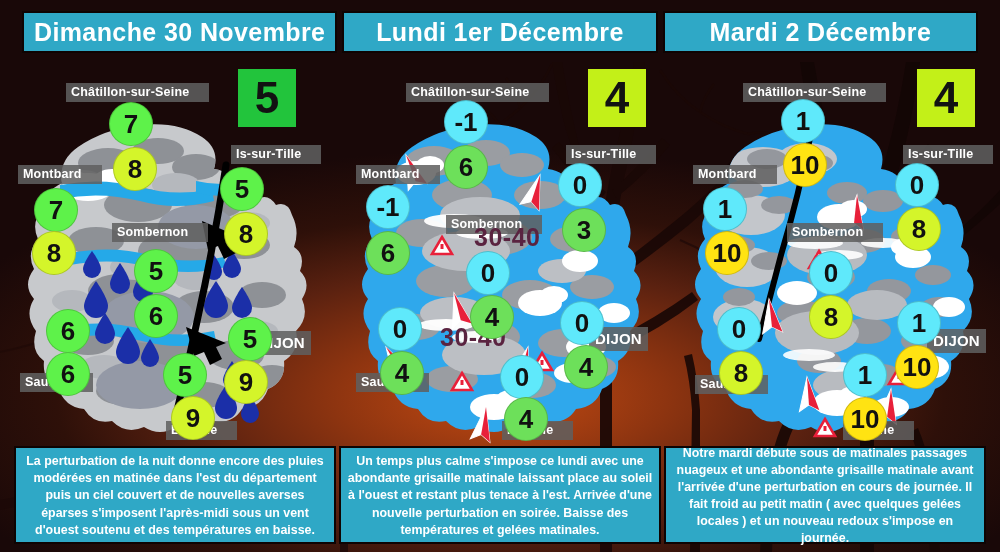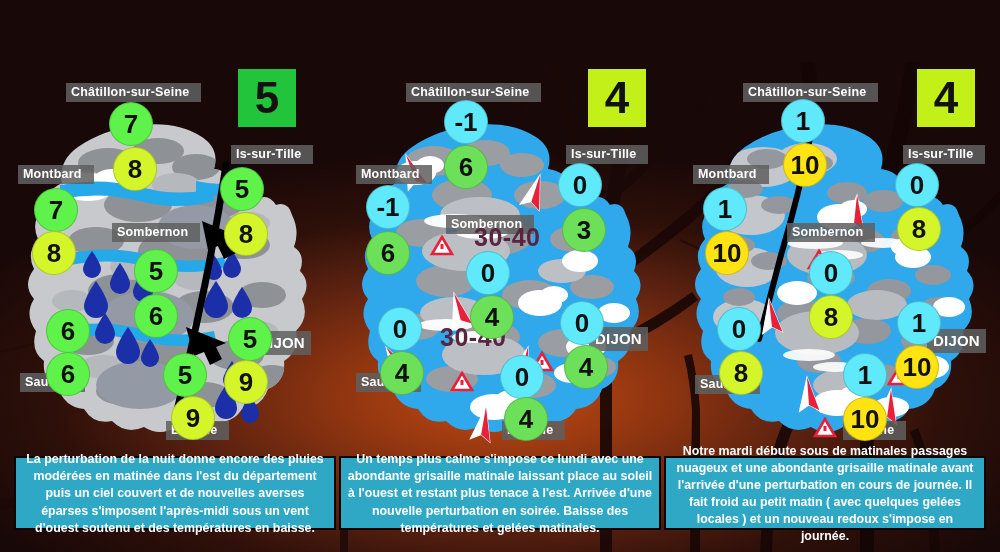--- a/index.html
+++ b/index.html
@@ -69,21 +69,21 @@
   .map { position: absolute; inset: 0; }
   .map svg { position: absolute; left: 0; top: 0; }
 
   
   .city-label {
     position: absolute;
     background: rgba(95,95,95,0.86);
     color: #ffffff;
     font-size: 12.5px;
     font-weight: bold;
-    padding: 2px 12px 3px 5px;
+    padding: 2px 20px 3px 5px;
     white-space: nowrap;
     letter-spacing: 0.2px;
   }
   .city-label.big { font-size: 15px; padding: 3px 6px 4px 6px; }
 
   
   .temp {
     position: absolute;
     border-radius: 50%;
     display: flex; align-items: center; justify-content: center;
@@ -102,21 +102,21 @@
   
   .wind-text {
     position: absolute;
     font-size: 25px; font-weight: bold;
     color: #5a2340;
     letter-spacing: 0.5px;
   }
 
   
   .text-row {
-    position: absolute; left: 0; bottom: 22px; width: 1000px; height: 74px;
+    position: absolute; left: 0; bottom: 8px; width: 1000px; height: 98px;
     display: flex;
     justify-content: space-between;
   }
   .text-cell {
     flex: 1 1 0;
     background: #2fa8c6;
     border: 2px solid #0e0403;
     color: #ffffff;
     font-size: 12.4px;
     font-weight: bold;
@@ -175,20 +175,31 @@
       </g>
       <g stroke="#200a07" stroke-width="2" fill="none" opacity="0.8">
         <path d="M0 352 Q30 346 56 336 Q84 326 104 310"></path>
         <path d="M56 336 Q52 320 42 308"></path>
         <path d="M104 310 Q104 294 96 282"></path>
         <path d="M680 240 Q704 250 724 264"></path>
       </g>
     </svg>
   </div>
 
+  <div class="header-row">
+    <div class="header-cell">
+      <span class="header-title">Dimanche 30 Novembre</span>
+    </div>
+    <div class="header-cell">
+      <span class="header-title">Lundi 1er Décembre</span>
+    </div>
+    <div class="header-cell">
+      <span class="header-title">Mardi 2 Décembre</span>
+    </div>
+  </div>
 
   <div class="panels">
 
     <div class="panel p1">
 
       <div class="map">
         <svg width="333" height="390" viewBox="0 0 333 390">
           <defs>
             <clipPath id="clip1">
               <path d="M62 128 Q58 106 78 92 Q104 74 140 70 Q178 66 202 82 Q220 94 214 114

